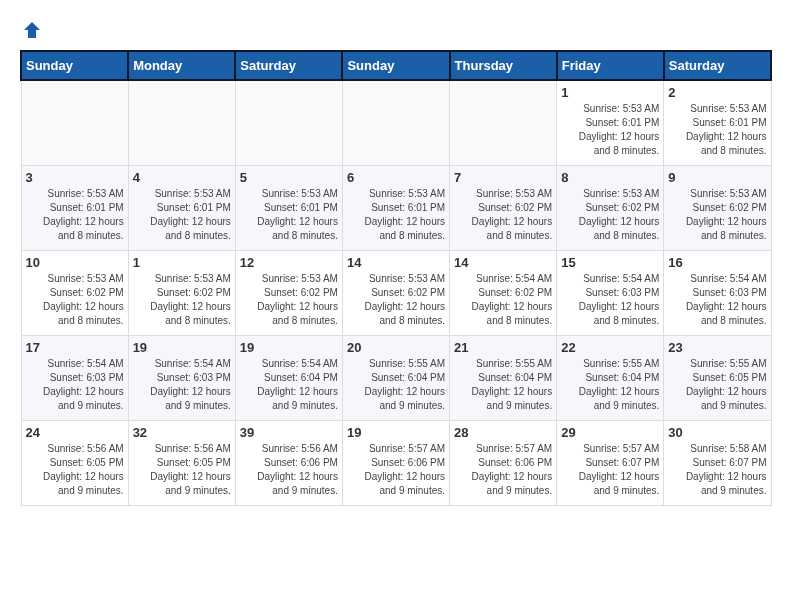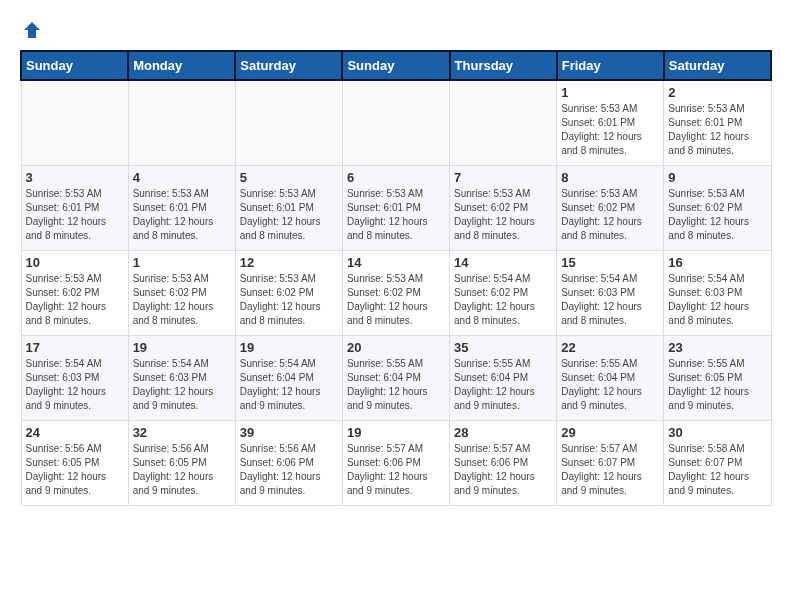--- a/index.html
+++ b/index.html
@@ -77,20 +77,21 @@
     .day-num {
       font-size: 13px;
       font-weight: bold;
       display: block;
       margin-bottom: 2px;
     }
     .day-info {
       font-size: 10px;
       color: #444;
       line-height: 1.4;
+      text-align: right;
     }
   </style>
 </head>
 <body>
 
 <div class="header">
   <div class="logo">
     <div class="logo-text">
       <span class="logo-general"></span>
       <svg class="logo-icon" viewBox="0 0 20 20">
@@ -244,21 +245,21 @@
 Sunset: 6:04 PM
 Daylight: 12 hours and 9 minutes.</div>
         </td>
         <td>
           <span class="day-num">20</span>
           <div class="day-info" style="white-space: pre-line;">Sunrise: 5:55 AM
 Sunset: 6:04 PM
 Daylight: 12 hours and 9 minutes.</div>
         </td>
         <td>
-          <span class="day-num">35</span>
+          <span class="day-num">21</span>
           <div class="day-info" style="white-space: pre-line;">Sunrise: 5:55 AM
 Sunset: 6:04 PM
 Daylight: 12 hours and 9 minutes.</div>
         </td>
         <td>
           <span class="day-num">22</span>
           <div class="day-info" style="white-space: pre-line;">Sunrise: 5:55 AM
 Sunset: 6:04 PM
 Daylight: 12 hours and 9 minutes.</div>
         </td>

